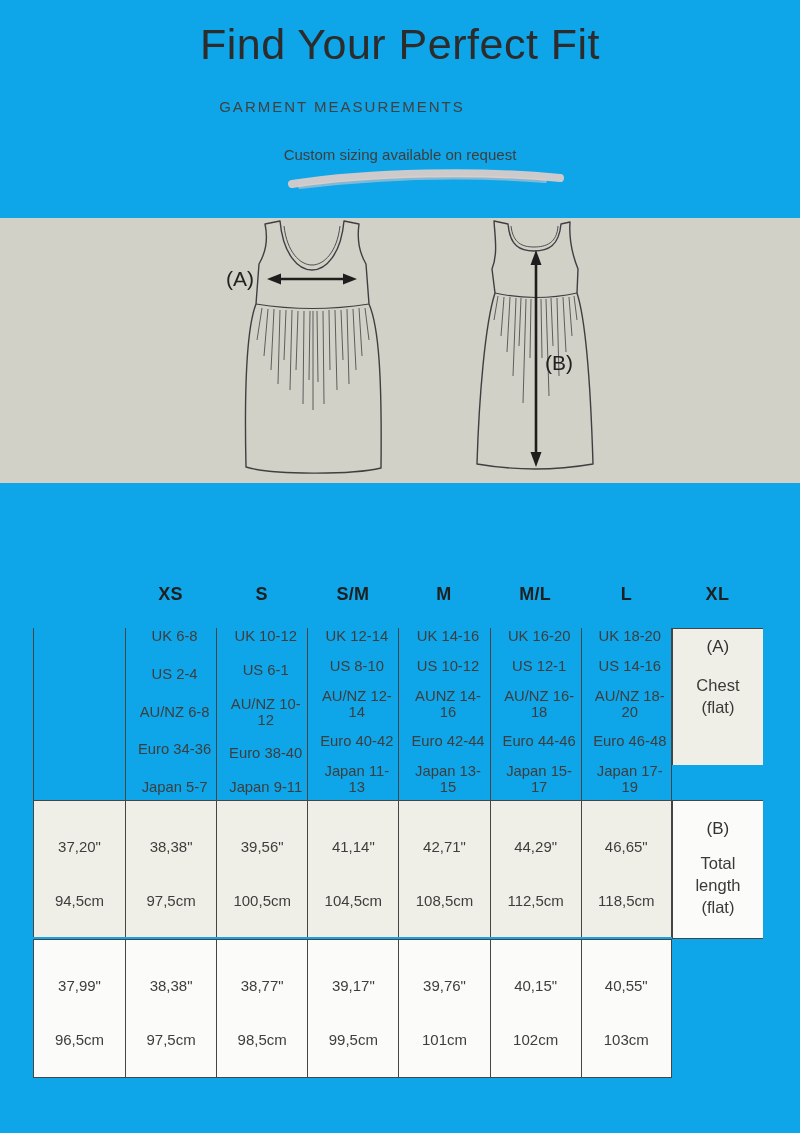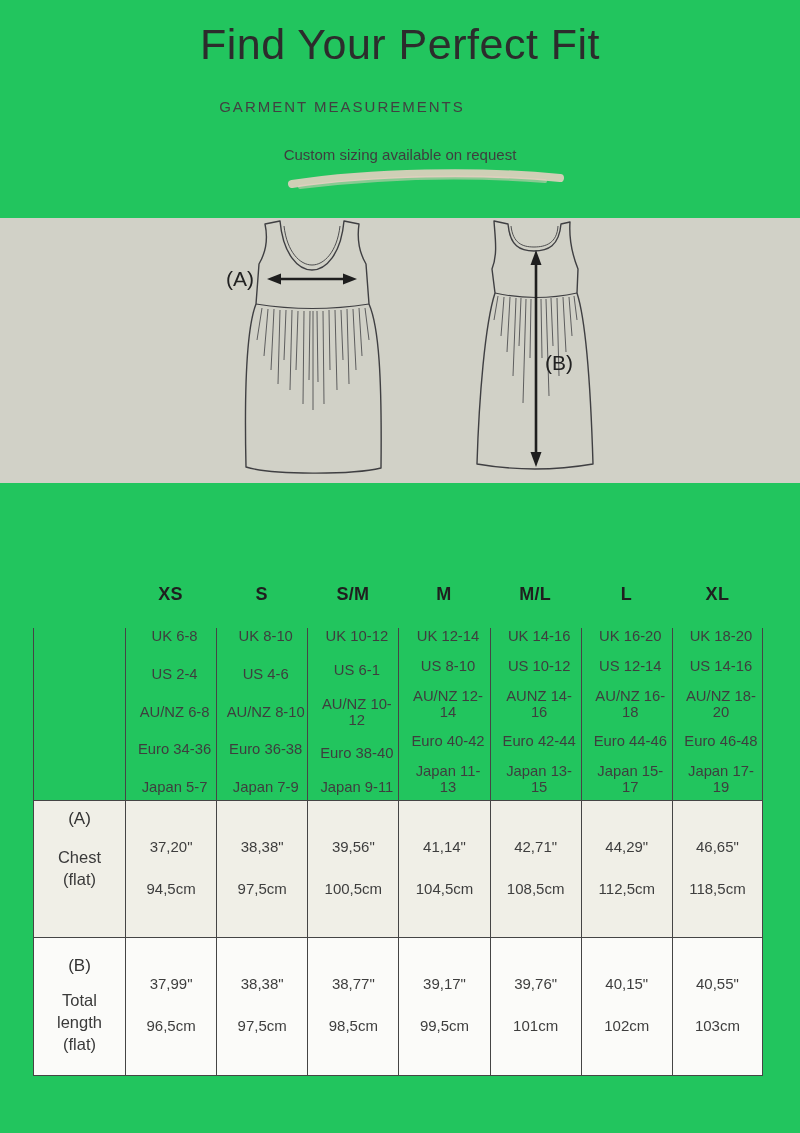--- a/index.html
+++ b/index.html
@@ -1,21 +1,21 @@
 <!DOCTYPE html>
 <html><head>
 <meta charset="utf-8">
 <style>
   * { box-sizing: border-box; margin: 0; padding: 0; }
   html,body { width:800px; }
   body {
     font-family: "Liberation Sans", "DejaVu Sans", sans-serif;
     background:#fafaf8; color:#3d3d3d;
   }
-  .page { position:relative; width:800px; height:1133px; background:#22c55e; overflow:hidden; }
+  .page { position:relative; width:800px; height:1133px; background:#0ea5e9; overflow:hidden; }
 
   .title {
     position:absolute; top:20px; left:0; width:800px; text-align:center;
     font-size:43px; font-weight:300; letter-spacing:.5px; color:#2c2c2c;
   }
   .subtitle {
     position:absolute; top:98px; left:0; width:684px; text-align:center;
     font-size:15px; font-weight:400; letter-spacing:2px; color:#414141;
   }
   .note {
@@ -49,21 +49,21 @@
     text-align:center;
   }
   .b-cell, .b-lbl {
     height:139px; background:#fbfbf9;
     border-left:1.5px solid #454545; border-top:1.5px solid #454545; border-bottom:1.5px solid #454545;
     text-align:center;
   }
   .edge { border-right:1.5px solid #454545; }
   .val-cell { display:flex; flex-direction:column; align-items:center; padding-top:33px; }
   .val-cell .v1 { line-height:26px; }
-  .val-cell .v2 { line-height:26px; margin-top:16px; }
+  .val-cell .v2 { line-height:26px; margin-top:28px; }
   .row-tag { font-size:17px; line-height:24px; color:#333; }
   .row-name { font-size:16.5px; line-height:22px; color:#3a3a3a; }
   .a-lbl { padding-top:6px; }
   .a-lbl .row-name-block { margin-top:15px; }
   .b-lbl { padding-top:16px; }
   .b-lbl .row-name-block { margin-top:11px; }
 </style>
 </head>
 <body>
 
@@ -124,27 +124,20 @@
 
     <div class="s-lbl"></div>
     <div class="s-cell">
       <div>UK 6-8</div>
       <div>US 2-4</div>
       <div>AU/NZ 6-8</div>
       <div>Euro 34-36</div>
       <div>Japan 5-7</div>
     </div>
     <div class="s-cell">
-      <div>UK 8-10</div>
-      <div>US 4-6</div>
-      <div>AU/NZ 8-10</div>
-      <div>Euro 36-38</div>
-      <div>Japan 7-9</div>
-    </div>
-    <div class="s-cell">
       <div>UK 10-12</div>
       <div>US 6-1</div>
       <div>AU/NZ 10-12</div>
       <div>Euro 38-40</div>
       <div>Japan 9-11</div>
     </div>
     <div class="s-cell">
       <div>UK 12-14</div>
       <div>US 8-10</div>
       <div>AU/NZ 12-14</div>
@@ -153,21 +146,21 @@
     </div>
     <div class="s-cell">
       <div>UK 14-16</div>
       <div>US 10-12</div>
       <div>AUNZ 14-16</div>
       <div>Euro 42-44</div>
       <div>Japan 13-15</div>
     </div>
     <div class="s-cell">
       <div>UK 16-20</div>
-      <div>US 12-14</div>
+      <div>US 12-1</div>
       <div>AU/NZ 16-18</div>
       <div>Euro 44-46</div>
       <div>Japan 15-17</div>
     </div>
     <div class="s-cell edge">
       <div>UK 18-20</div>
       <div>US 14-16</div>
       <div>AU/NZ 18-20</div>
       <div>Euro 46-48</div>
       <div>Japan 17-19</div>

